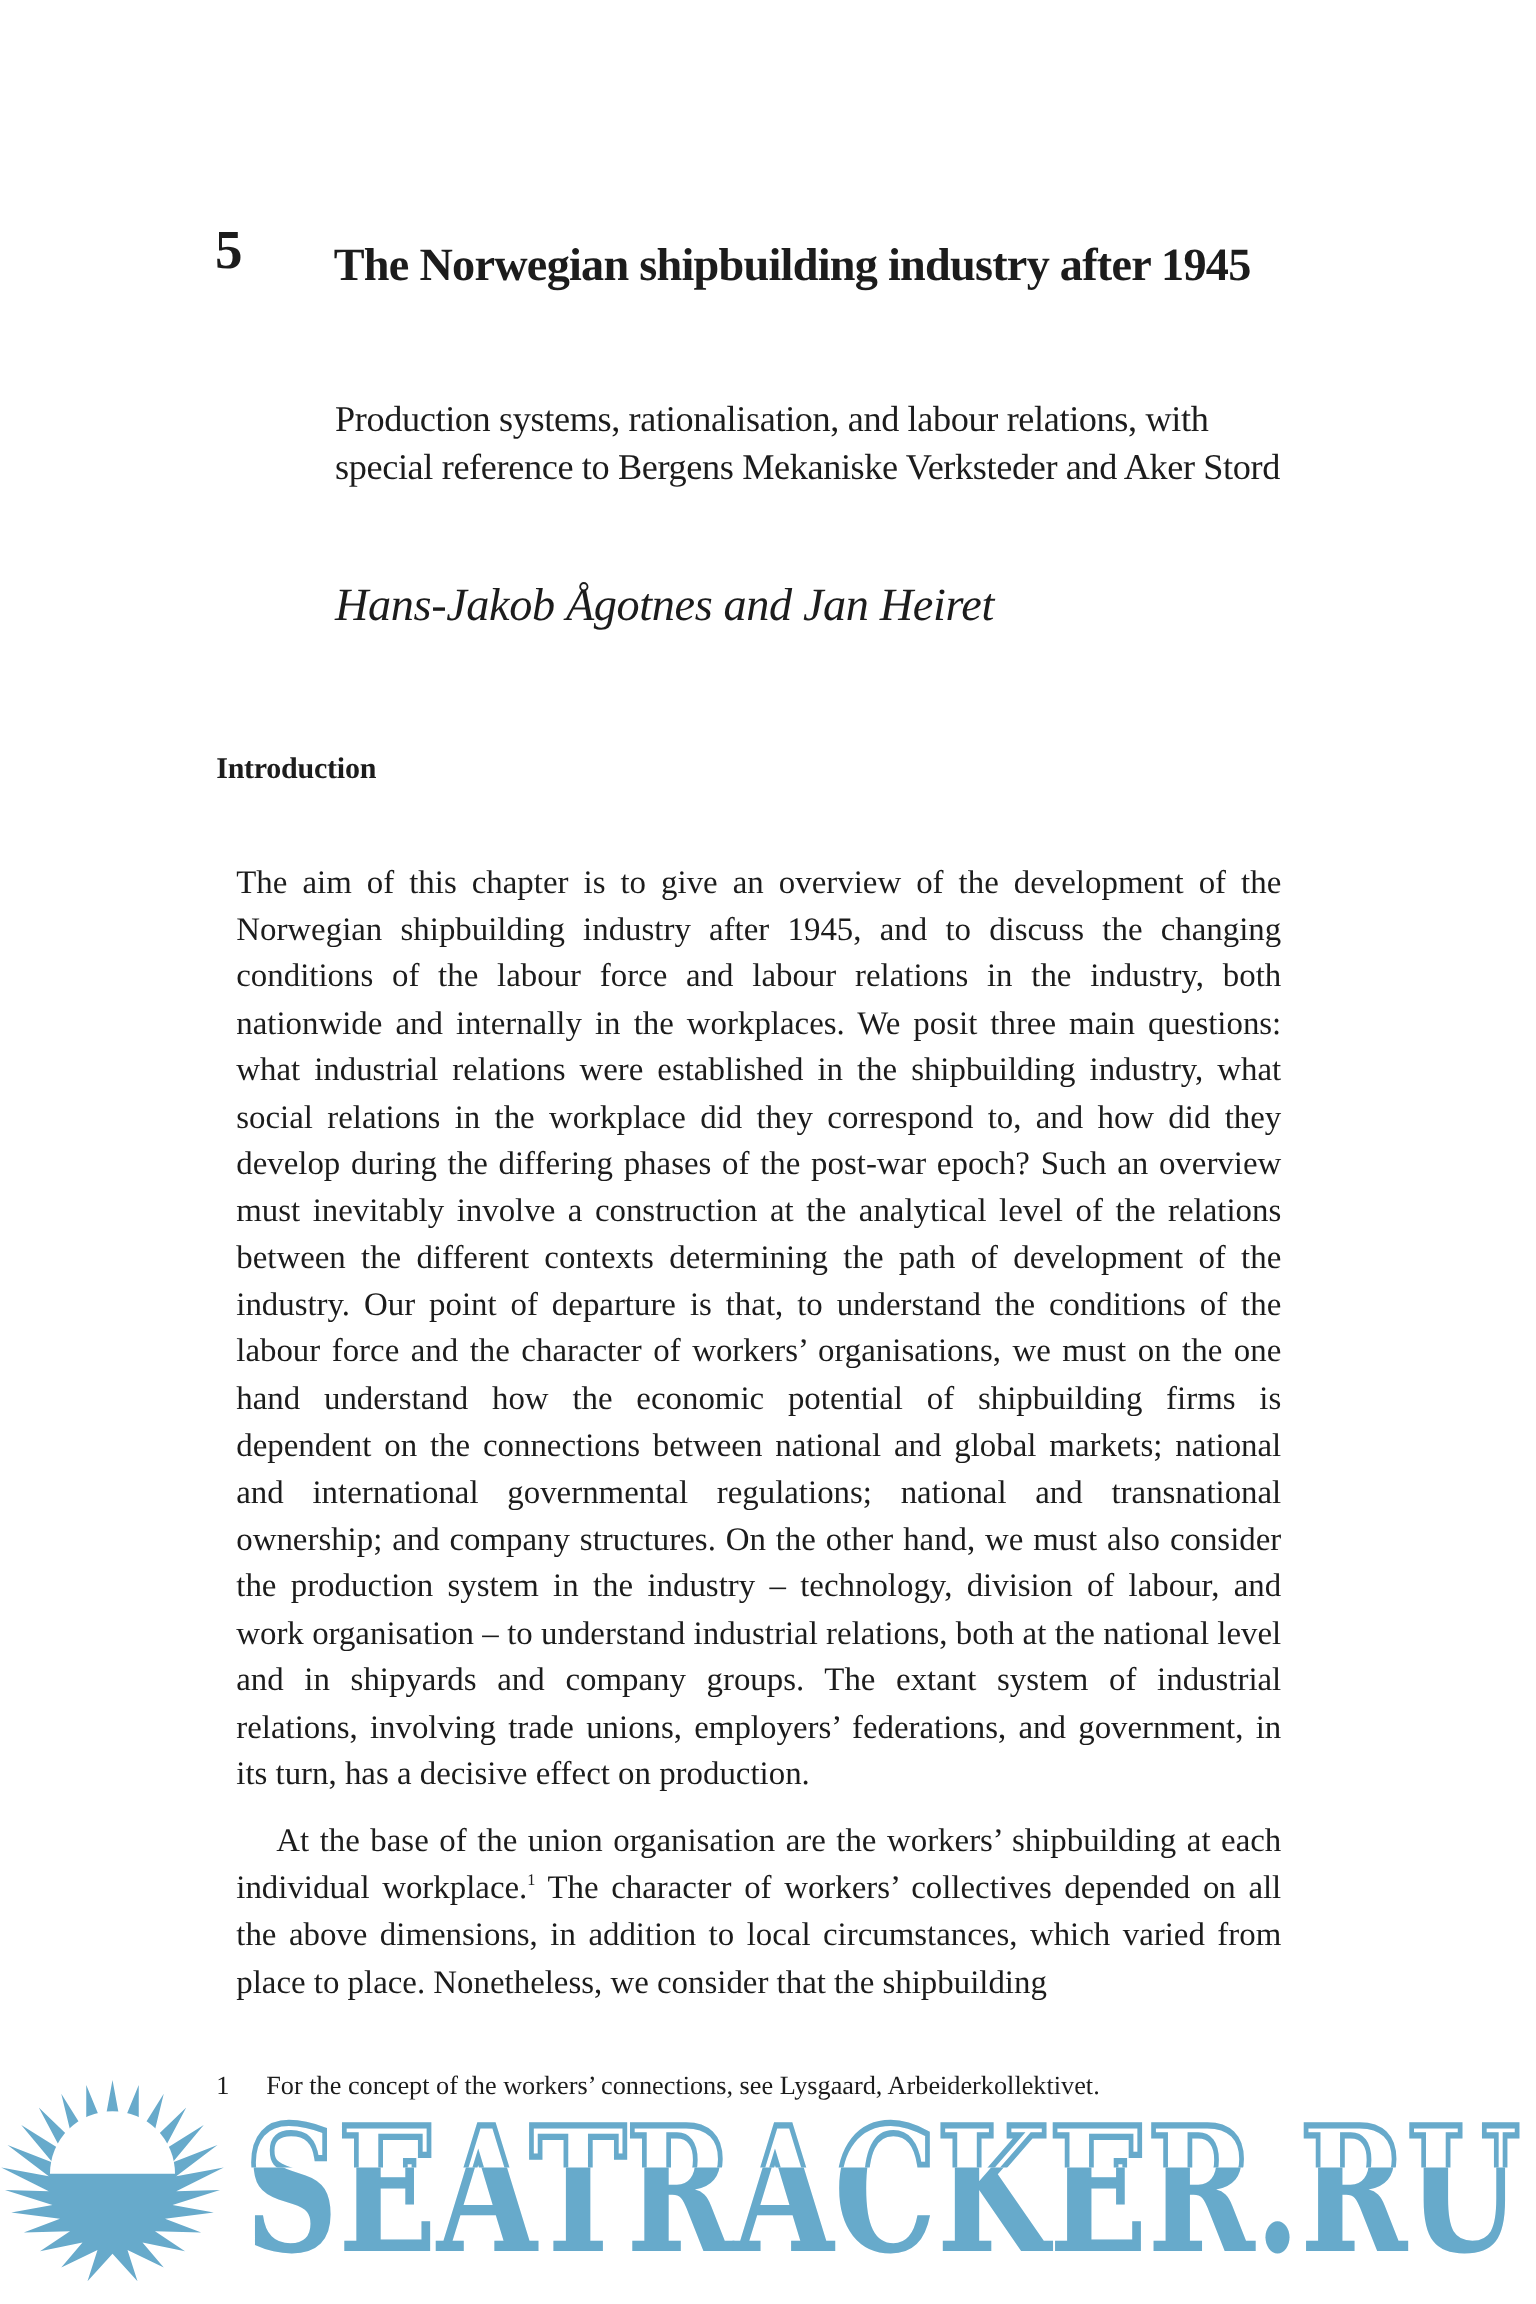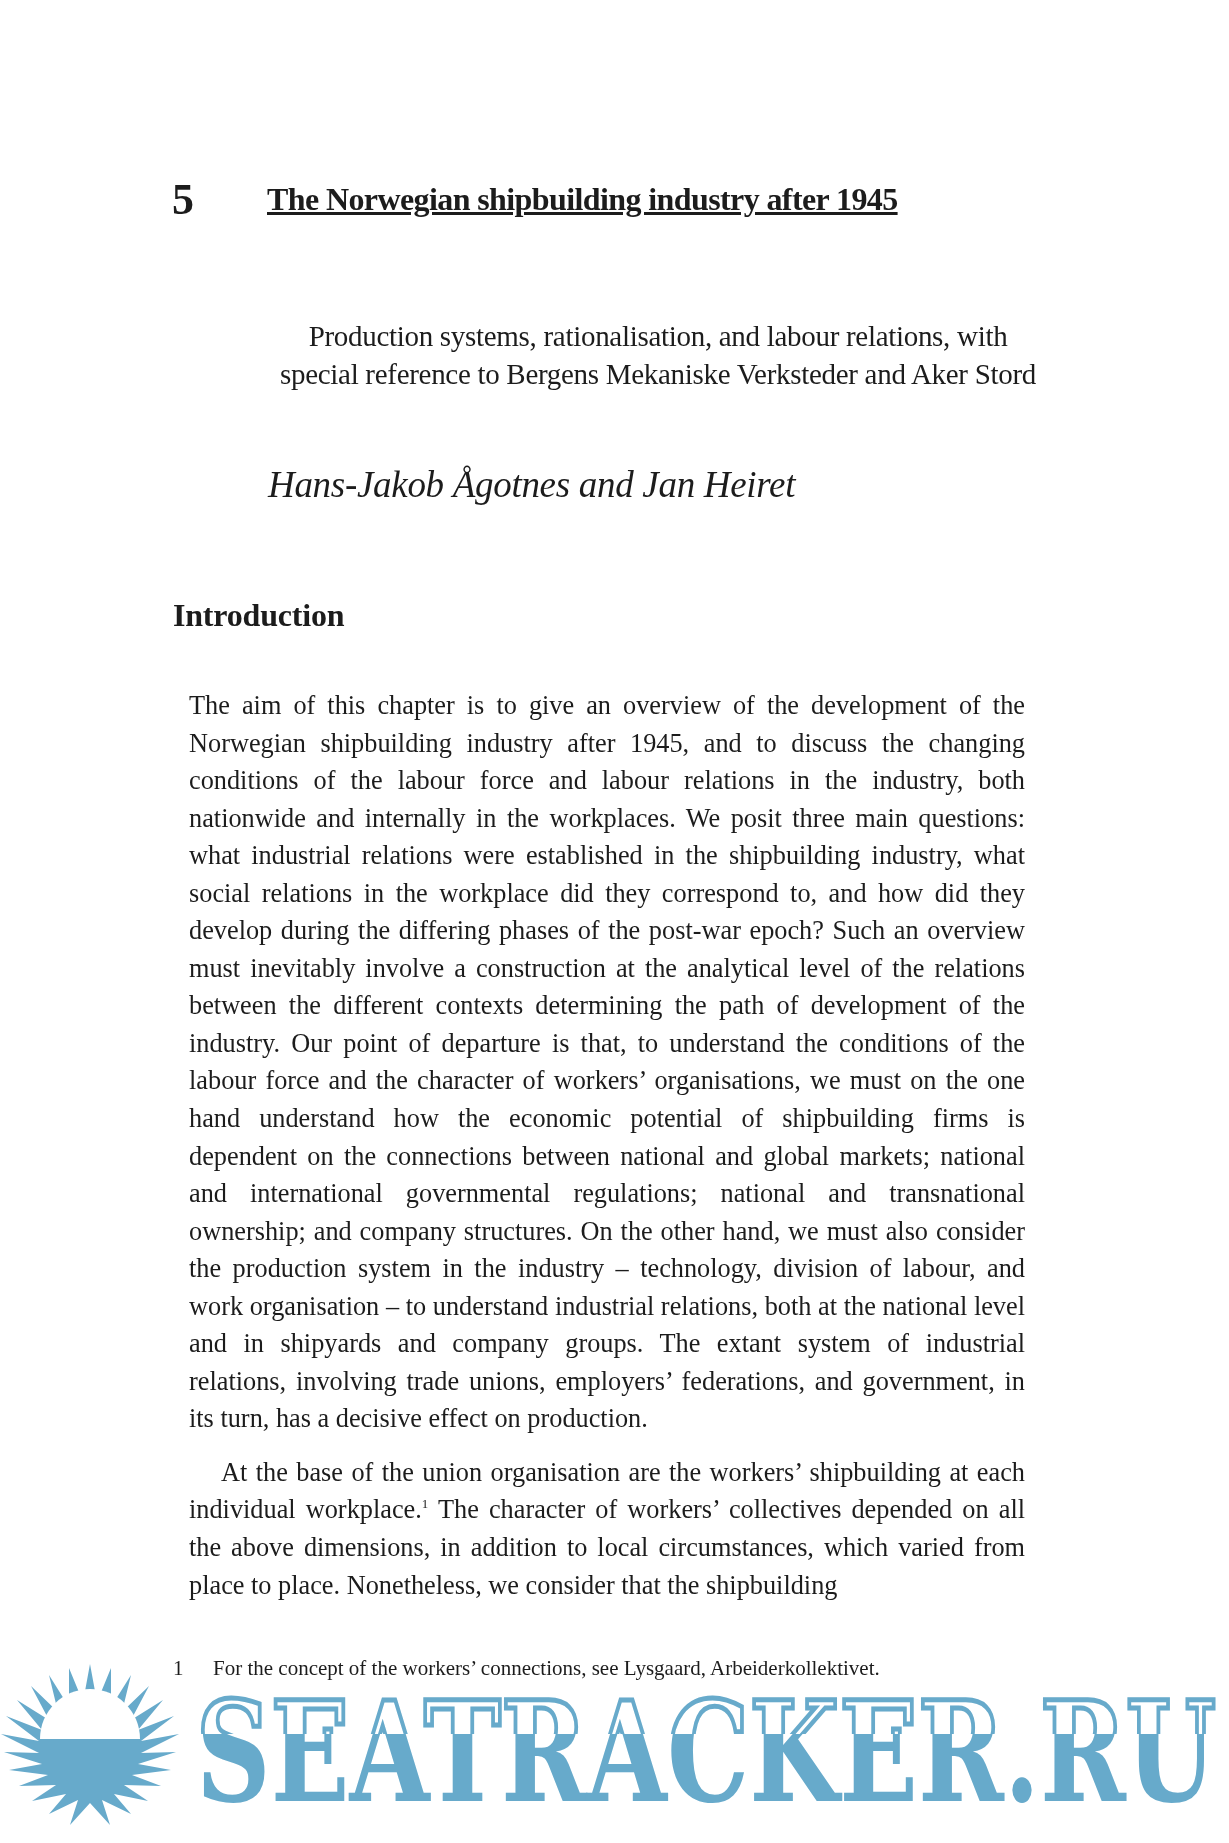--- a/index.html
+++ b/index.html
@@ -21,50 +21,48 @@
       top: 178px;
       font-size: 44px;
       font-weight: bold;
       line-height: 1;
     }
     .chapter-title {
       position: absolute;
       left: 267px;
       top: 172px;
       width: 800px;
-      font-size: 32px;
+      font-size: 37px;
       font-weight: bold;
-      line-height: 54px;
+      line-height: 82px;
       letter-spacing: -0.6px;
-      text-decoration: underline;
     }
     .chapter-subtitle {
       position: absolute;
       left: 268px;
       top: 318px;
       width: 780px;
       font-size: 29px;
       line-height: 37.5px;
       letter-spacing: -0.3px;
-      text-align: center;
     }
     .chapter-authors {
       position: absolute;
       left: 268px;
       top: 466px;
       font-size: 37px;
       font-style: italic;
       line-height: 37px;
       letter-spacing: -0.3px;
     }
     .section-heading {
       position: absolute;
       left: 173px;
       top: 598px;
-      font-size: 32px;
+      font-size: 24px;
       font-weight: bold;
       line-height: 34px;
       letter-spacing: -0.2px;
     }
     .body-text {
       position: absolute;
       left: 173px;
       top: 671px;
       width: 868px;
       font-size: 26.3px;

